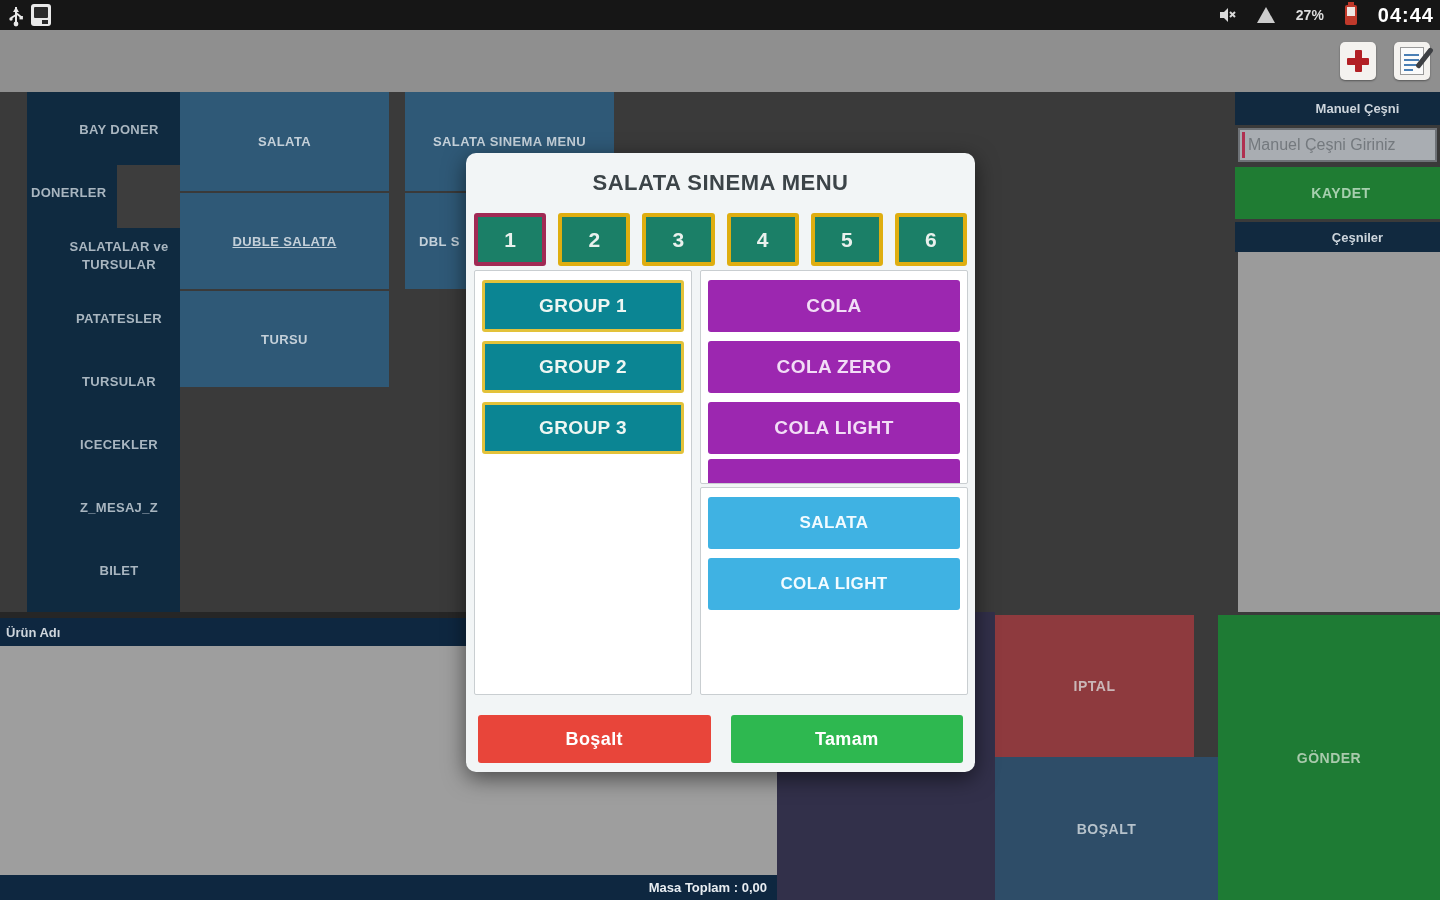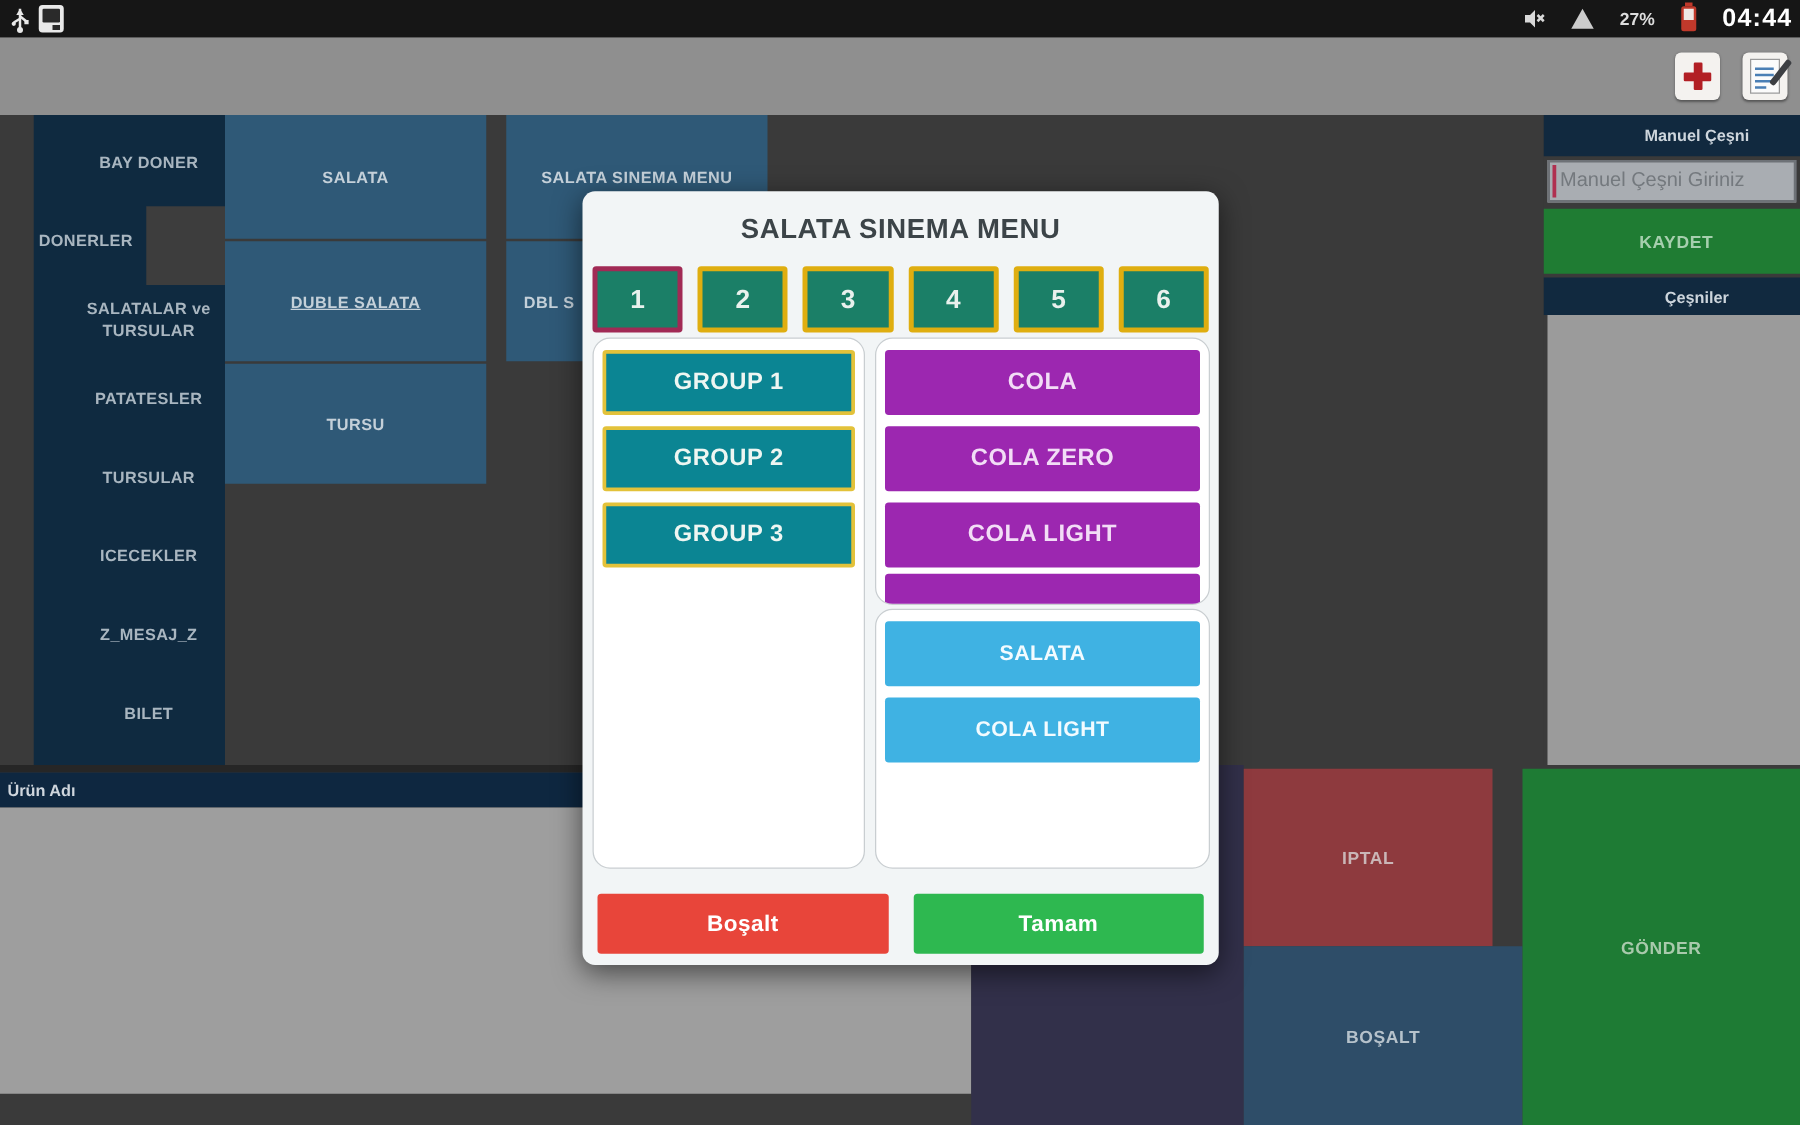--- a/index.html
+++ b/index.html
@@ -81,21 +81,21 @@
 
   
   .modal { position:absolute; left:466px; top:153px; width:509px; height:619px; background:#f2f5f6;
     border-radius:10px; box-shadow:0 6px 22px rgba(0,0,0,.55); }
   .modal-title { position:absolute; left:0; top:17px; width:100%; text-align:center; color:#3c4448;
     font-size:22px; font-weight:bold; letter-spacing:.5px; }
   .tabs { position:absolute; left:8px; top:60px; width:493px; height:53px; display:flex; gap:12px; }
   .tab { flex:1; background:#1b7f67; border:4px solid #dfae10; border-radius:3px; color:#e9f1ed;
     font-size:21px; font-weight:bold; display:flex; align-items:center; justify-content:center; }
   .tab.active { border-color:#a12a55; }
-  .panel { position:absolute; background:#ffffff; border:1px solid #c9ced1; border-radius:14px; overflow:hidden; }
+  .panel { position:absolute; background:#ffffff; border:1px solid #c9ced1; border-radius:2px; overflow:hidden; }
   .panel-groups { left:8px;  top:117px; width:218px; height:425px; }
   .panel-items  { left:234px; top:117px; width:268px; height:214px; }
   .panel-selected { left:234px; top:334px; width:268px; height:208px; }
   .pbtn { margin:9px 7px 5px 7px; height:52px; border-radius:3px; color:#fff; font-size:19px; font-weight:bold;
     display:flex; align-items:center; justify-content:center; letter-spacing:.4px; }
   .pbtn.group { background:#0b8593; border:3px solid #e3c23a; color:#eef6f2; }
   .pbtn.item  { background:#9c27b0; color:#f2ddf6; }
   .pbtn.sliver { background:#9c27b0; height:40px; margin-top:5px; }
   .pbtn.sel   { background:#3fb2e3; color:#f2fbff; font-size:17px; }
   .modal-actions { position:absolute; left:12px; bottom:9px; width:485px; height:48px; display:flex; gap:20px; }
@@ -178,20 +178,21 @@
   <div class="rp-header" style="top:92px; height:33px;">Manuel Çeşni</div>
   <input class="rp-input" placeholder="Manuel Çeşni Giriniz" style="">
   <div class="rp-caret"></div>
   <div class="rp-save">KAYDET</div>
   <div class="rp-header" style="top:222px; height:30px;">Çeşniler</div>
   <div class="rp-list"></div>
 
   <div class="order-strip"></div>
   <div class="order-header">Ürün Adı</div>
   <div class="order-body"></div>
+  <div class="order-total-bar">Masa Toplam : 0,00</div>
 
   <div class="gap-purple"></div>
   <div class="btn-iptal">IPTAL</div>
   <div class="btn-bosalt2">BOŞALT</div>
   <div class="btn-gonder">GÖNDER</div>
 
   <div class="modal">
     <div class="modal-title">SALATA SINEMA MENU</div>
 
     <div class="tabs">

